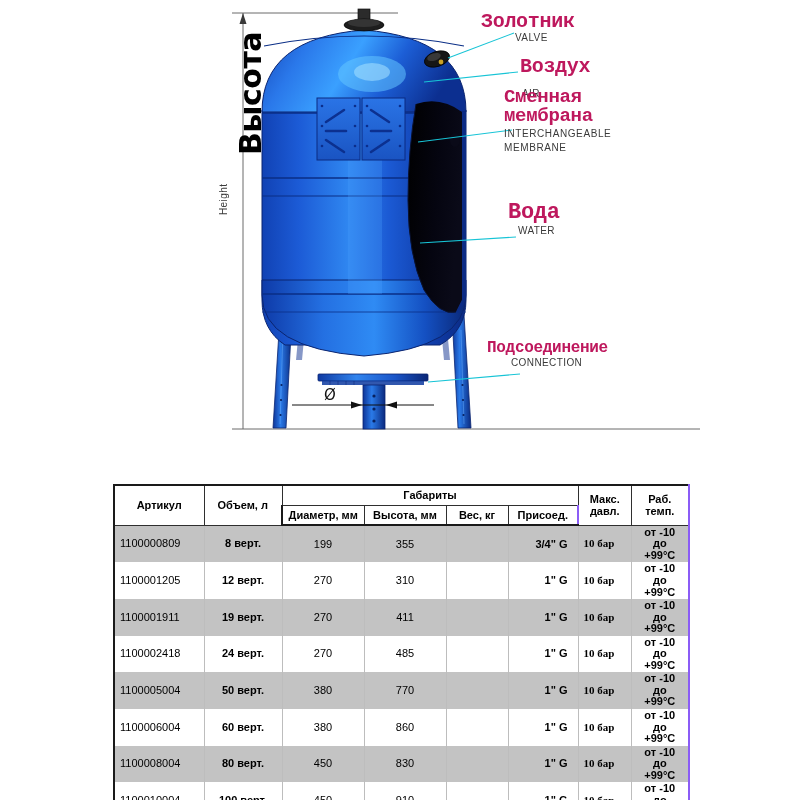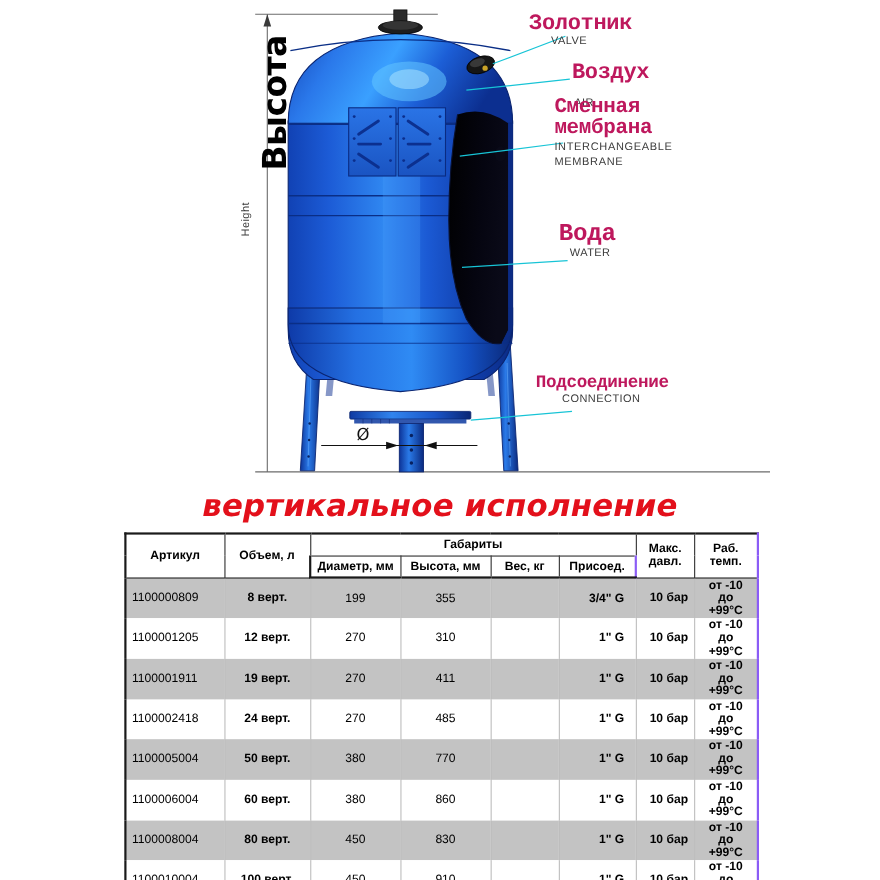--- a/index.html
+++ b/index.html
@@ -40,21 +40,21 @@
   .callout .en {
     font-family: "Liberation Sans", sans-serif;
     color: #3a3a3a;
     line-height: 1.05;
     display: block;
     letter-spacing: 0.4px;
   }
 
   #cal-valve      { left: 481px; top: 12px; }
   #cal-valve .ru  { font-size: 20px; }
-  #cal-valve .en  { font-size: 10px; margin-left: 20px; margin-top: 1px; }
+  #cal-valve .en  { font-size: 10px; margin-left: 34px; margin-top: 1px; }
 
   #cal-air        { left: 520px; top: 57px; }
   #cal-air .ru    { font-size: 20px; }
   #cal-air .en    { font-size: 10px; margin-left: 2px; margin-top: 12px; }
 
   #cal-mem        { left: 504px; top: 88px; }
   #cal-mem .ru    { font-size: 19px; }
   #cal-mem .en    { font-size: 10px; margin-top: 3px; letter-spacing: 0.6px; }
 
   #cal-water      { left: 508px; top: 202px; }
@@ -142,21 +142,21 @@
   }
   tbody tr.odd td { background: #c3c3c3; }
   tbody tr.even td { background: #ffffff; }
 
   td.c-art  { text-align: left; }
   td.c-vol  { text-align: center; font-weight: bold; }
   td.c-dia  { text-align: center; }
   td.c-hei  { text-align: center; }
   td.c-wei  { text-align: center; }
   td.c-con  { text-align: right; font-weight: bold; padding-right: 10px; }
-  td.c-pre  { text-align: right; font-weight: bold; }
+  td.c-pre  { text-align: left; font-weight: bold; font-family: Liberation Serif, serif; }
   td.c-tmp  { text-align: center; font-weight: bold; }
 
   
   #tablewrap { border: 0; }
   table { border: 2px solid #1a1a1a; }
   thead tr:first-child th { border-top: 2px solid #1a1a1a; }
   thead tr:last-child th { border-bottom: 2.5px solid #1a1a1a; }
   tbody tr:last-child td { border-bottom: 2px solid #1a1a1a; }
   td:first-child, th:first-child { border-left: 2px solid #1a1a1a; }
   td:last-child, th:last-child { border-right: 2px solid #8b5cf6; }
@@ -374,21 +374,20 @@
       <span class="ru">Подсоединение</span>
       <span class="en">CONNECTION</span>
     </div>
 
     <div id="cal-height">
       <span class="ru">Высота</span>
     </div>
     <div id="cal-en-height">Height</div>
   </div>
 
-  <div id="redtitle">вертикальное исполнение</div>
 
   <div id="tablewrap">
     <table>
       <colgroup>
         <col style="width:90px">
           <col style="width:78px">
           <col style="width:82px">
         <col style="width:82px">
           <col style="width:62px">
           <col style="width:70px">

